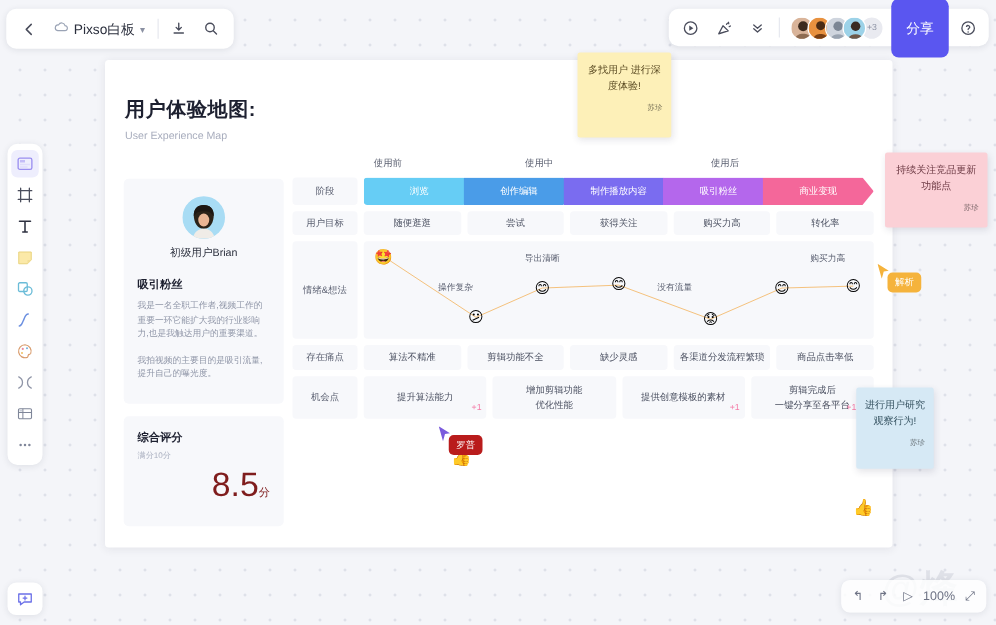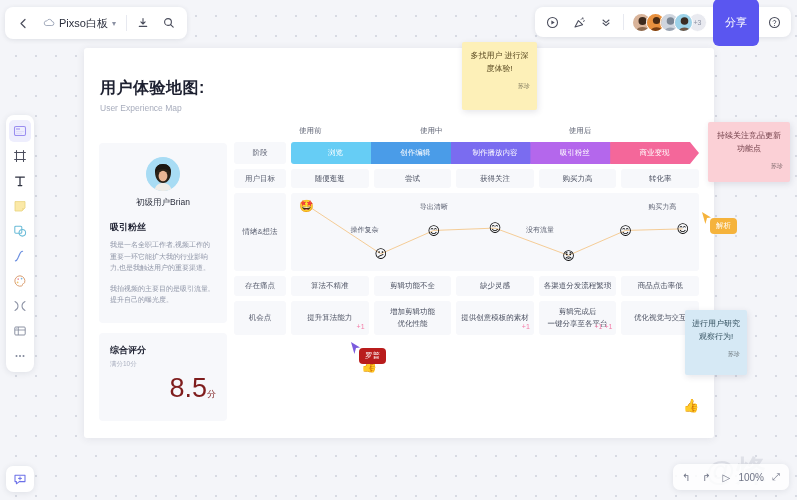--- a/index.html
+++ b/index.html
@@ -291,23 +291,20 @@
           </div>
           <div class="cell" style="min-height: 34px;">
             <span>提供创意模板的素材</span>
             <span class="plus1">+1</span>
           </div>
           <div class="cell" style="min-height: 34px;">
             <span>剪辑完成后<br>一键分享至各平台</span>
             <span class="plus1">+1</span>
             <span class="plus1 b">+1</span>
           </div>
-          <div class="cell" style="min-height: 34px;">
-            <span>优化视觉与交互</span>
-          </div>
         </div>
     </div>
   </div>
 </div>
 
 <div class="thumb" style="left:361px;top:358px;">👍</div>
 <div class="thumb" style="left:683px;top:398px;">👍</div>
 
 <div id="sticky-layer">
     <div class="sticky yellow" style="left: 462px; top: 42px; width: 75px; height: 68px;">

